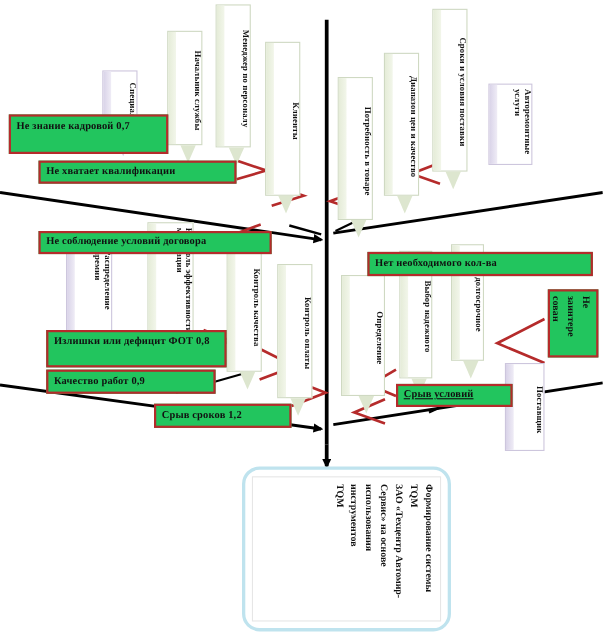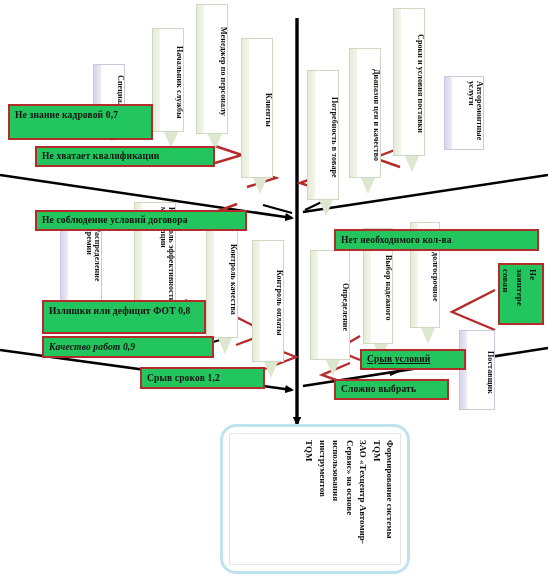--- a/index.html
+++ b/index.html
@@ -186,27 +186,26 @@
   <div class="cal center" style="left:35px;top:146px;width:180px;height:21px;text-align:center;">Не  хватает   квалификации</div>
 
   <div class="cal center" style="left:35px;top:168px;width:212px;height:21px;margin-top:42px;">Не соблюдение условий договора</div>
 
 
 
   <div class="cal center" style="left:334px;top:205px;width:205px;height:22px;margin-top:24px;">Нет    необходимого    кол-ва</div>
 
   <div class="cal" style="left:42px;top:300px;width:164px;height:34px;">Излишки  или  дефицит ФОТ  0,8</div>
 
-  <div class="cal center" style="left:42px;top:336px;width:172px;height:22px;font-style:italic;">Качество работ 0,9</div>
+  <div class="cal center" style="left:42px;top:336px;width:154px;height:22px;">Качество работ 0,9</div>
 
   <div class="cal center" style="left:140px;top:367px;width:125px;height:22px;">Срыв сроков 1,2</div>
 
   <div class="cal center" style="left:360px;top:349px;width:106px;height:21px;text-decoration:underline;">Срыв     условий</div>
 
-  <div class="cal center" style="left:334px;top:379px;width:115px;height:21px;">Сложно    выбрать</div>
 
   <div class="cal" style="left:498px;top:263px;width:46px;height:62px;
               writing-mode:vertical-rl;text-orientation:mixed;
               font-size:9px;line-height:1.5;padding:4px 3px;">Не заинтере сован</div>
 
   <div id="goal" style="left:220px;top:424px;width:190px;height:150px;">
     <div class="inner">
       <span>Формирование системы TQM</span><br>
       <span>ЗАО «Техцентр Автомир-</span><br>
       <span>Сервис»       на       основе</span><br>

